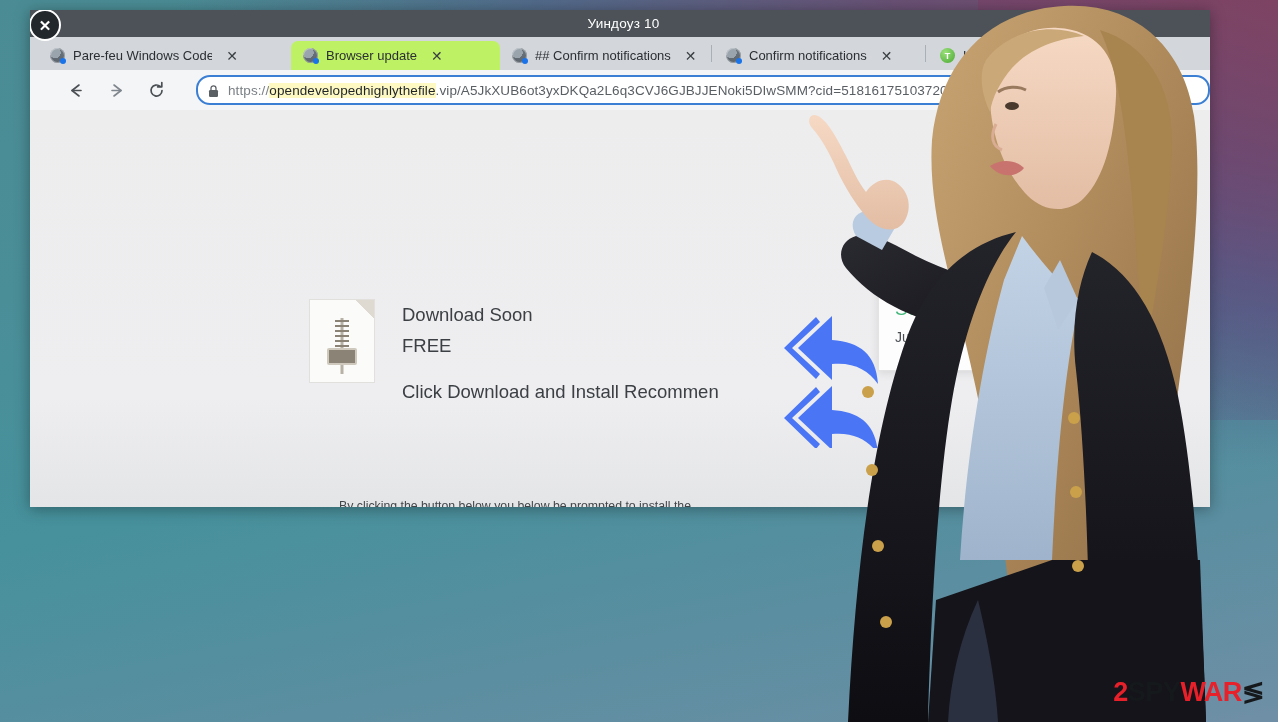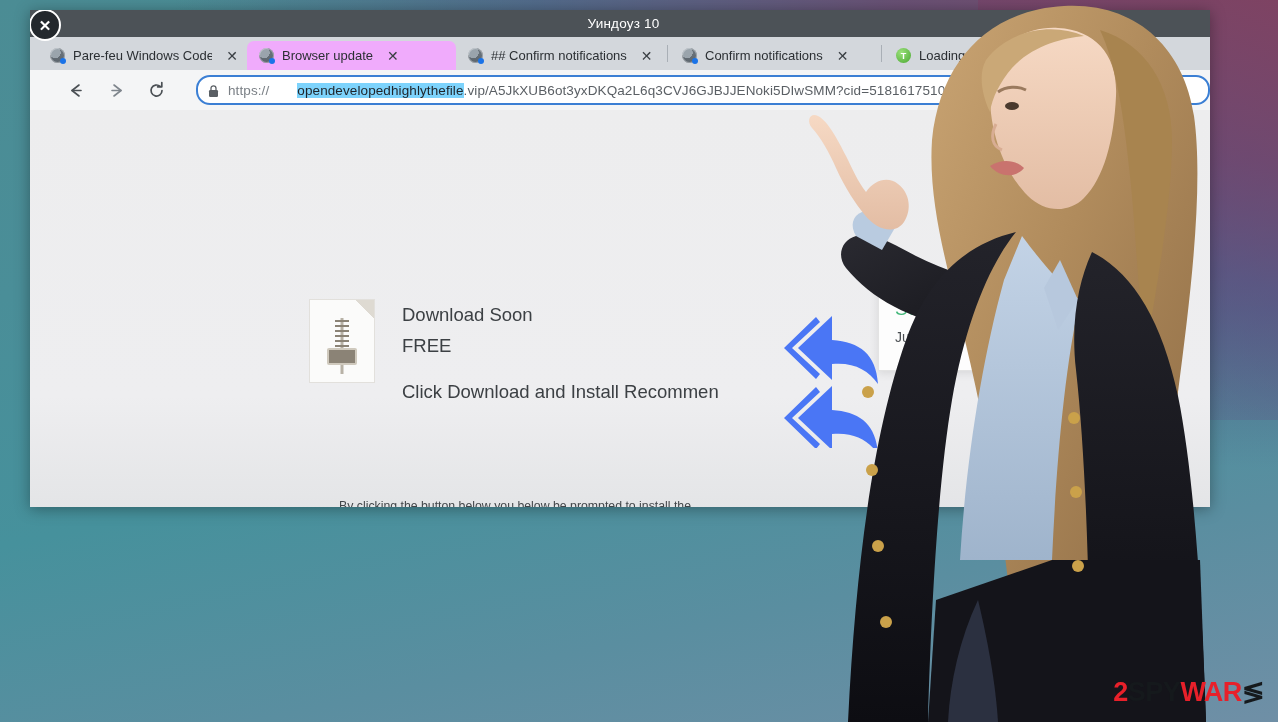--- a/index.html
+++ b/index.html
@@ -27,21 +27,21 @@
   #titlebar .title{color:#fff;font-size:13.5px;letter-spacing:.2px;margin-left:7px;}
   #closebtn{position:absolute;left:-1px;top:-1px;width:28px;height:28px;border-radius:50%;
     background:#23282d;border:2px solid #fff;display:flex;align-items:center;justify-content:center;
     color:#fff;font-size:15px;font-weight:bold;line-height:1;cursor:pointer;}
 
   
   #tabstrip{height:33px;background:#d3d7dc;display:flex;align-items:flex-end;padding-left:8px;gap:0;}
   .tab{height:29px;display:flex;align-items:center;gap:8px;padding:0 9px 0 12px;
     font-size:13px;color:#2b2f33;position:relative;min-width:0;cursor:pointer;
     border-top-left-radius:7px;border-top-right-radius:7px;}
-  .tab.active{background:#f0abfc;}
+  .tab.active{background:#bef264;margin-left:44px;}
   .tab .favicon{width:15px;height:15px;flex:0 0 15px;position:relative;}
   .tab .label{white-space:nowrap;overflow:hidden;text-overflow:clip;}
   .tab .tabclose{font-size:14px;color:#3a3f44;margin-left:6px;cursor:pointer;line-height:1;}
   .tabsep{width:1px;height:17px;background:#a9afb6;align-self:center;margin:0 2px;}
 
   
   .ico-globe{border-radius:50%;background:
      radial-gradient(circle at 35% 32%, #9aa4ac 0 38%, transparent 39%),
      linear-gradient(#6d767e,#5c656d);
      box-shadow:inset 0 0 0 1px rgba(255,255,255,.35);}
@@ -52,21 +52,21 @@
      color:#fff;font-size:9px;font-weight:bold;display:flex;align-items:center;justify-content:center;}
 
   
   #toolbar{height:40px;background:#f4f5f6;display:flex;align-items:center;padding:0 0 0 36px;gap:20px;}
   .navbtn{width:20px;height:20px;color:#4a4f54;cursor:pointer;display:flex;align-items:center;justify-content:center;}
   #omnibox{flex:1;height:26px;margin-left:10px;margin-right:0;background:#fff;
     border:2px solid #3b7fd4;border-radius:14px;display:flex;align-items:center;
     padding:0 10px;gap:9px;overflow:hidden;}
   #omnibox .lock{width:11px;height:13px;flex:0 0 11px;position:relative;}
   #urltext{font-size:13.5px;color:#5a5f64;white-space:nowrap;overflow:hidden;letter-spacing:.1px;}
-  #urltext .hl{background:#7dd3fc;color:#1f2429;margin-left:28px;}
+  #urltext .hl{background:#fef9c3;color:#1f2429;}
   #urltext .scheme{color:#7b8086;}
 
   
   #page{position:absolute;left:0;right:0;top:100px;bottom:0;
     background:linear-gradient(#ededee 0%,#eeeef0 72%,#e4e5e7 100%);}
 
   #dlrow{position:absolute;left:280px;top:190px;display:flex;align-items:flex-start;gap:28px;}
   .fileicon{width:64px;height:82px;background:#fbfbfa;position:relative;
     box-shadow:0 0 0 1px #e2e0dc;}
   .fileicon .fold{position:absolute;right:0;top:0;width:18px;height:18px;

